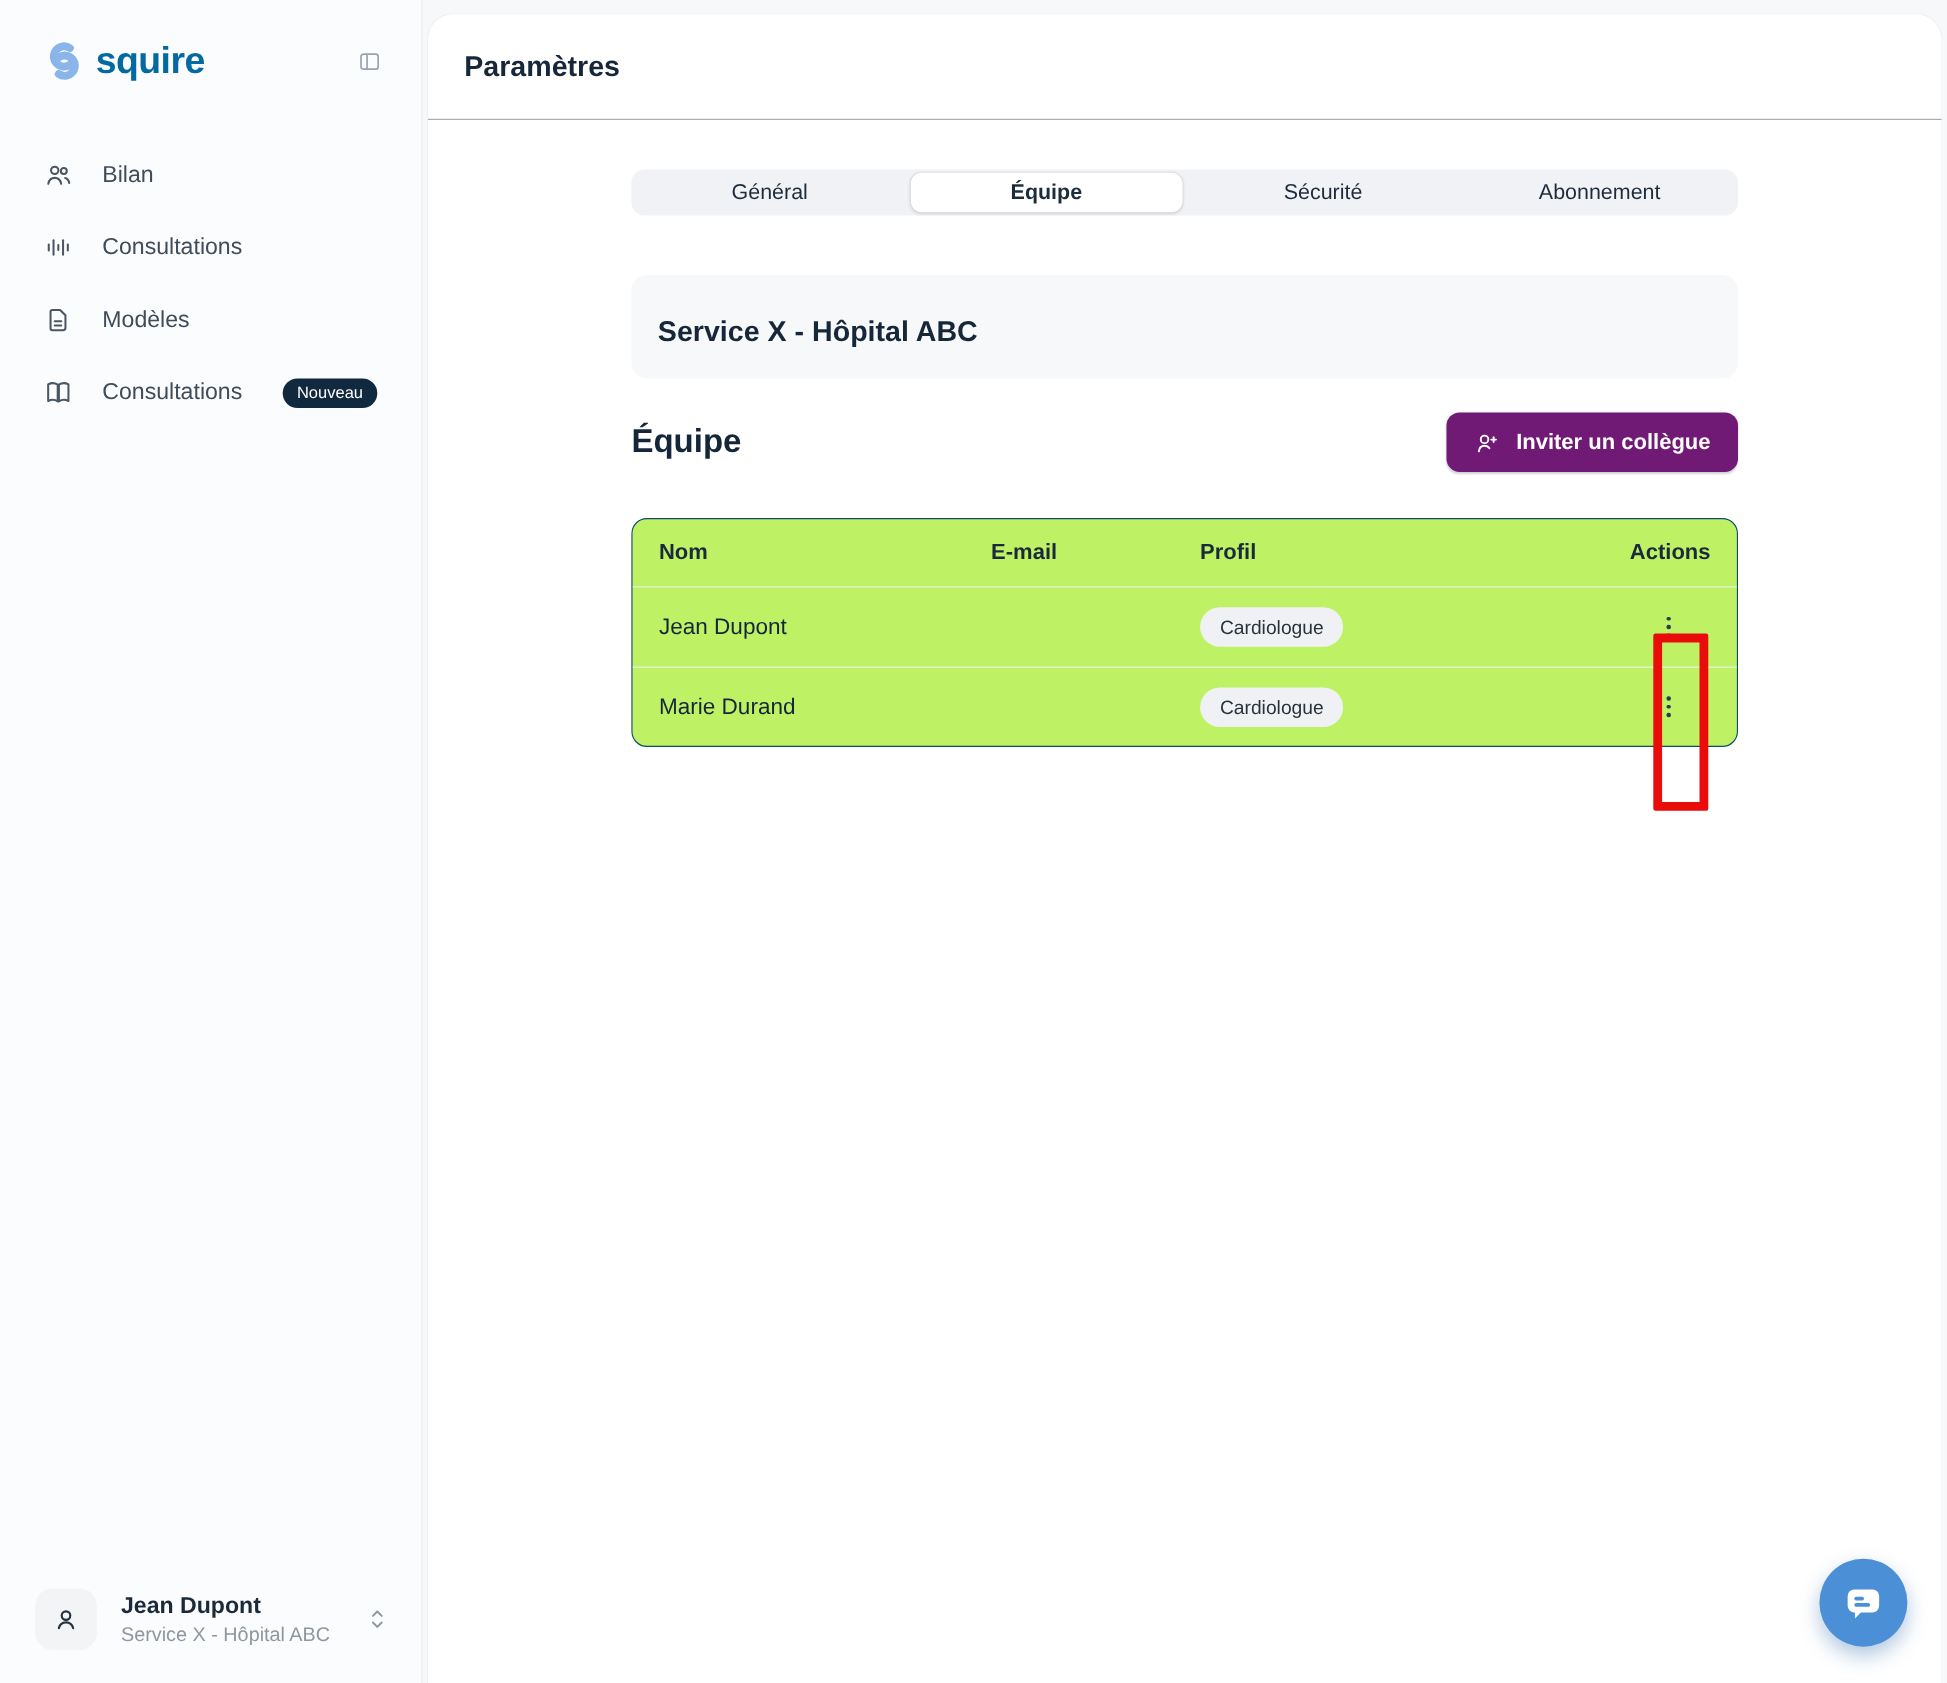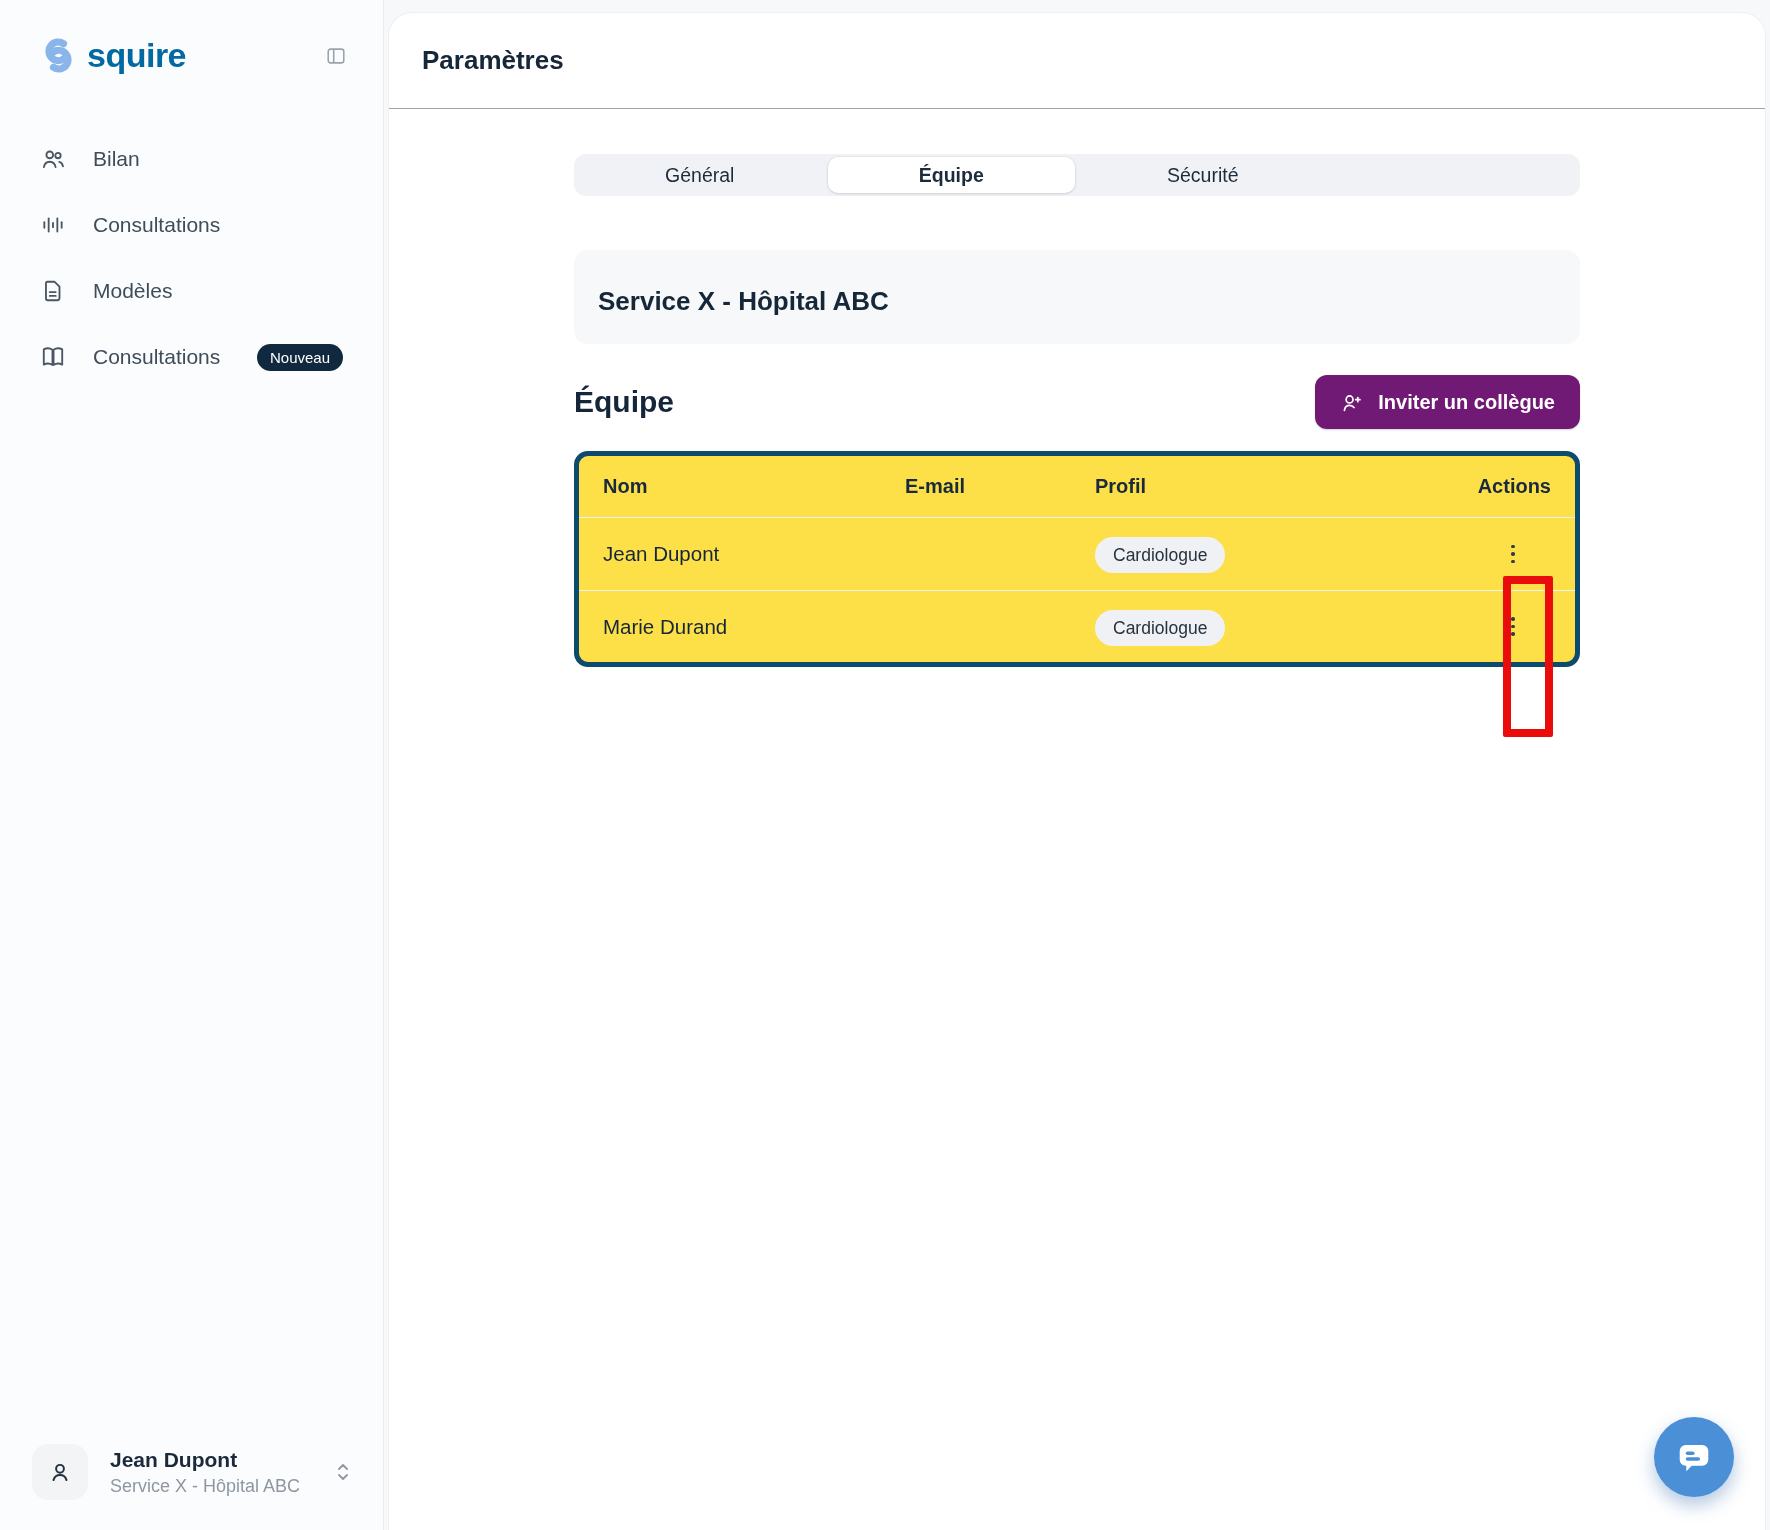--- a/index.html
+++ b/index.html
@@ -78,21 +78,21 @@
   .team-sub { font-size:19.5px; color:#6d7987; margin-top:7px; }
   .invite-btn {
     display:flex; align-items:center; gap:15px;
     background:#701a75; color:#fff; border:none; cursor:pointer;
     height:54px; padding:0 25px; border-radius:12px;
     font-size:20px; font-weight:600; font-family:inherit;
     box-shadow:0 1px 2px rgba(16,24,40,.2);
   }
   .invite-btn svg { width:23px; height:23px; }
 
-  .table { margin-top:22px; border:5px solid #0c4a6e; border-radius:14px; background:#fde047; overflow:hidden; }
+  .table { margin-top:42px; border:1px solid #0c4a6e; border-radius:14px; background:#bef264; overflow:hidden; }
   .t-row { display:grid; grid-template-columns:302px 190px 1fr 160px; align-items:center; padding:0 24px; }
   .t-head { height:62px; border-bottom:1px solid #edeff2; font-size:20px; font-weight:600; color:#1a2a3c; }
   .t-head .th-actions { justify-self:end; }
   .t-body-row { height:72px; font-size:20.5px; color:#15263a; }
   .t-body-row + .t-body-row { border-top:1px solid #f0f2f4; }
   .cell-name { font-weight:500; }
   .pill {
     justify-self:start; background:#f0f1f4; border-radius:999px;
     padding:8px 18px; font-size:17.5px; color:#26333f;
   }
@@ -195,20 +195,21 @@
     <div class="card-header">
       <h1 class="page-title">Paramètres</h1>
     </div>
 
     <div class="content">
 
       <div class="tabs">
         <button class="tab">Général</button>
         <button class="tab active">Équipe</button>
         <button class="tab">Sécurité</button>
+        <button class="tab">Abonnement</button>
       </div>
 
       <div class="org-card">
         <div class="org-value">Service X - Hôpital ABC</div>
       </div>
 
       <div class="team-row">
         <div>
           <h2 class="team-title">Équipe</h2>
         </div>

